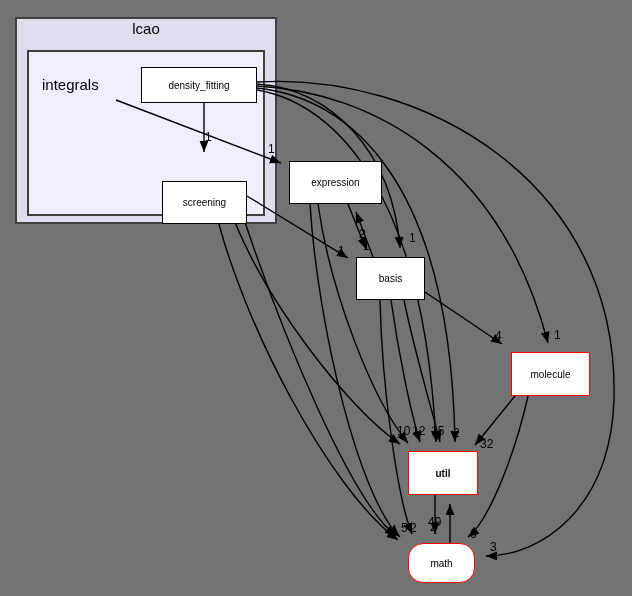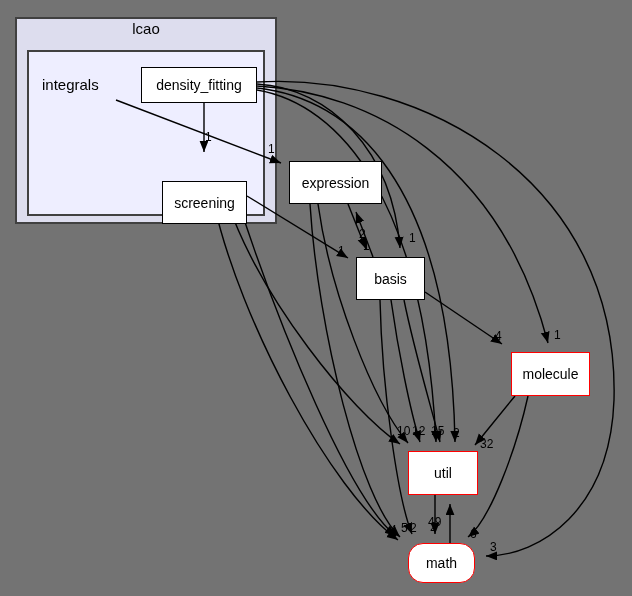--- a/index.html
+++ b/index.html
@@ -7,21 +7,21 @@
         font-family:"Liberation Sans", sans-serif;overflow:hidden;}
   svg.layer{position:absolute;left:0;top:0;width:632px;height:596px;}
   .cluster-outer{position:absolute;left:15px;top:17px;width:262px;height:207px;
       background:#ddddee;border:2px solid #404040;box-sizing:border-box;}
   .cluster-inner{position:absolute;left:27px;top:50px;width:238px;height:166px;
       background:#eeeeff;border:2px solid #404040;box-sizing:border-box;}
   .cluster-title{position:absolute;top:20px;left:15px;width:262px;text-align:center;
       font-size:15px;color:#000;}
   .cluster-label-integrals{position:absolute;left:42px;top:76px;font-size:15px;color:#000;}
   .node{position:absolute;background:#ffffff;border:1px solid #000000;
-      display:flex;align-items:center;justify-content:center;font-size:14px;
+      display:flex;align-items:center;justify-content:center;font-size:10px;
       color:#000000;box-sizing:border-box;}
   .node.red{border:1px solid #ff0000;}
   .elabel{position:absolute;font-size:12px;color:#000000;line-height:1;white-space:nowrap;}
 </style>
 </head>
 <body>
 
 <div id="root">
 
   <div class="cluster-outer"></div>
@@ -99,21 +99,21 @@
   </div>
 
   <div class="node" style="left:356px;top:257px;width:69px;height:43px;">
     <span>basis</span>
   </div>
 
   <div class="node red" style="left:511px;top:352px;width:79px;height:44px;align-items:center;">
     <span>molecule</span>
   </div>
 
-  <div class="node red" style="left:408px;top:451px;width:70px;height:44px;">
+  <div class="node red" style="left:408px;top:451px;width:70px;height:44px;font-weight:bold;">
     <span>util</span>
   </div>
 
   <div class="node red" style="left:408px;top:543px;width:67px;height:40px;border-radius:15px;">
     <span>math</span>
   </div>
 
   <div class="elabel" style="left:205px;top:131px;">1</div>
   <div class="elabel" style="left:268px;top:143px;">1</div>
   <div class="elabel" style="left:359px;top:228px;">2</div>

